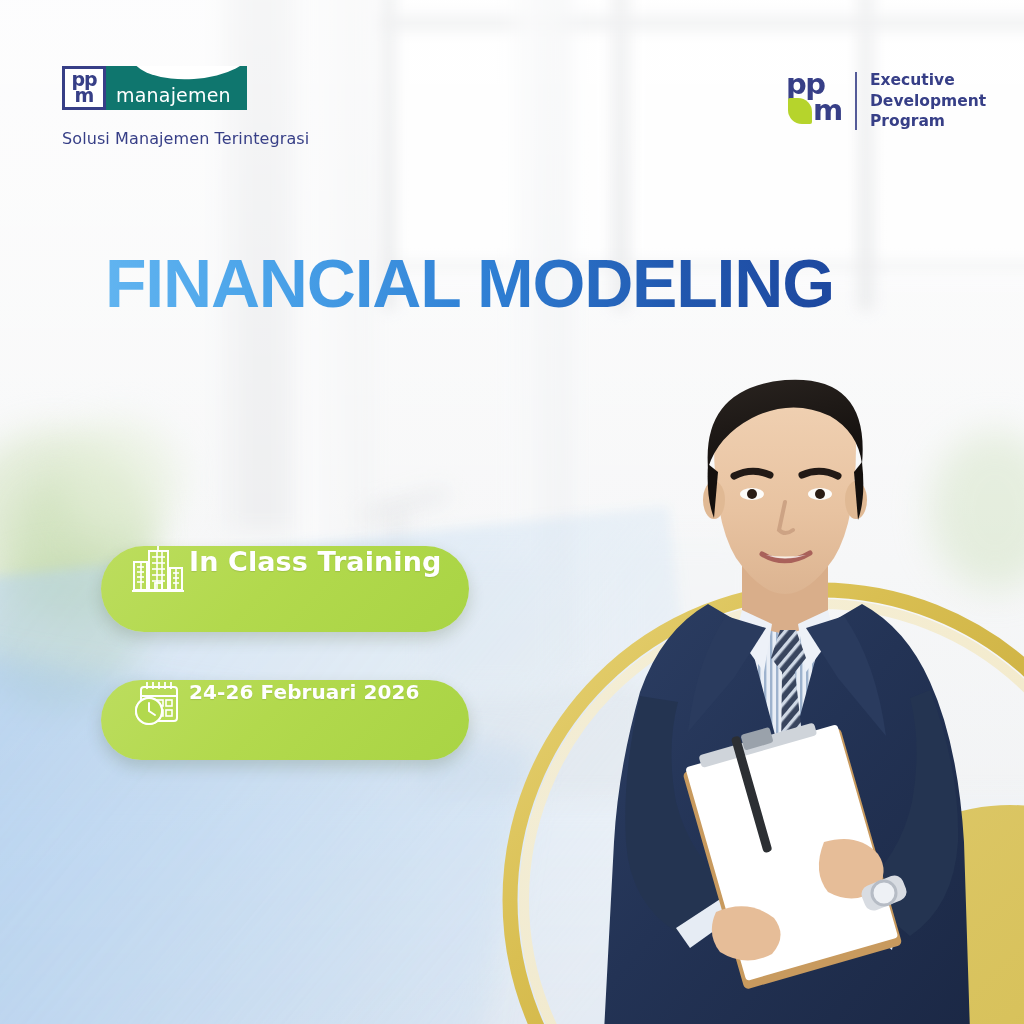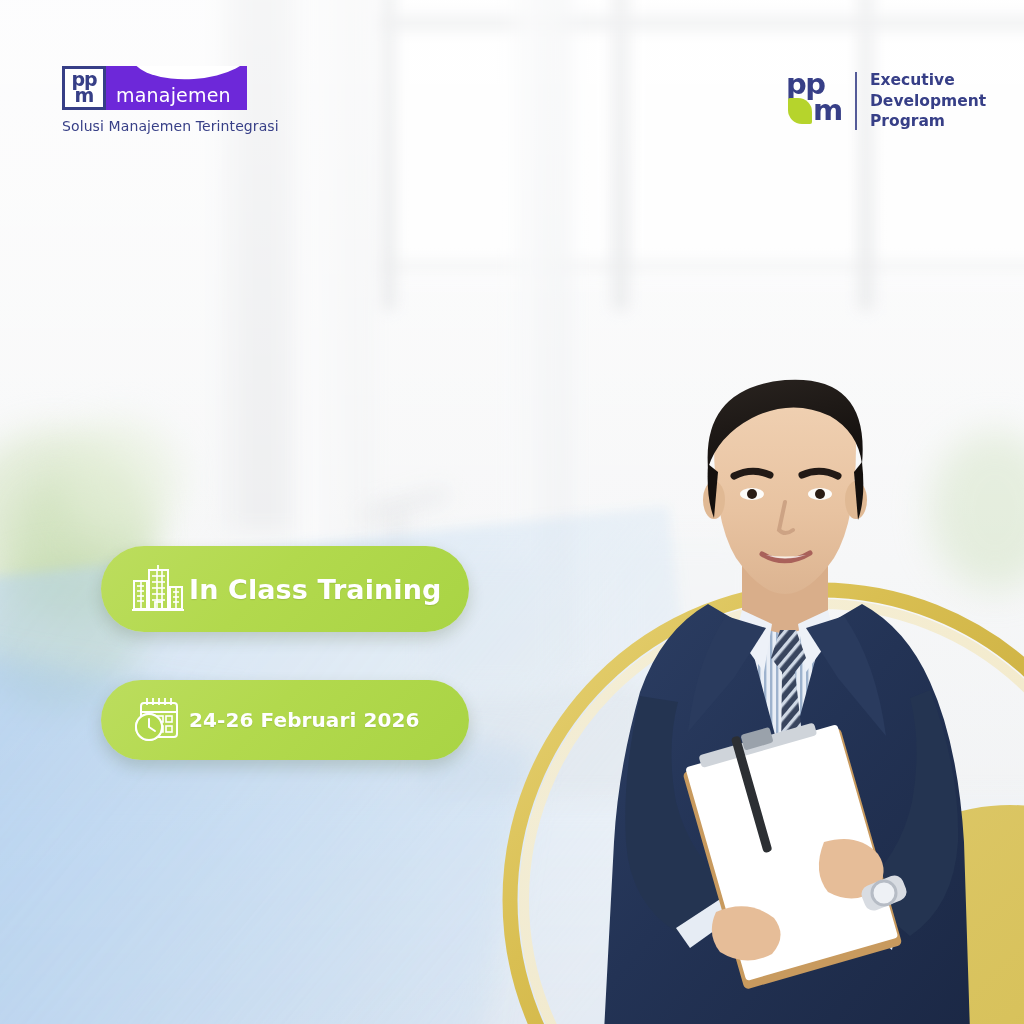--- a/index.html
+++ b/index.html
@@ -62,33 +62,33 @@
   .logo-left .ppm-box{
     width:44px;height:44px;background:#ffffff;border:3px solid #373f87;
     box-sizing:border-box;display:flex;flex-direction:column;align-items:center;justify-content:center;
     line-height:.82;
   }
   .logo-left .ppm-box span{
     color:#373f87;font-weight:700;font-size:19px;letter-spacing:-1px;
     font-family:"DejaVu Sans",sans-serif;
   }
   .logo-left .name-box{
-    flex:1;background:#6d28d9;position:relative;display:flex;align-items:flex-end;
+    flex:1;background:#0f766e;position:relative;display:flex;align-items:flex-end;
     padding:0 8px 4px 10px;overflow:hidden;
   }
   .logo-left .name-box .word{
     color:#ffffff;font-size:19px;font-weight:400;letter-spacing:.2px;
     font-family:"DejaVu Sans",sans-serif;white-space:nowrap;
   }
   .swoosh{position:absolute;right:-6px;top:-13px;width:120px;height:26px;
     background:#ffffff;border-radius:0 0 60px 60px/0 0 26px 26px;transform:rotate(-4deg);}
   .swoosh-dot{position:absolute;left:52px;top:2px;width:15px;height:8px;background:#ffffff;
     border-radius:50%;transform:rotate(-20deg);}
   .logo-left .tagline{
-    margin-top:8px;color:#373f87;font-size:14px;letter-spacing:.1px;white-space:nowrap;
+    margin-top:19px;color:#373f87;font-size:16px;letter-spacing:.1px;white-space:nowrap;
     font-family:"DejaVu Sans",sans-serif;
   }
 
   .logo-right{position:absolute;left:786px;top:70px;display:flex;align-items:center;gap:13px;}
   .edp-mark{position:relative;width:56px;height:62px;}
   .edp-mark .pp{
     position:absolute;left:0;top:0;font-size:29px;font-weight:700;color:#373f87;
     letter-spacing:-1.5px;line-height:1;font-family:"DejaVu Sans",sans-serif;
   }
   .edp-mark .m{
@@ -116,21 +116,21 @@
     -webkit-background-clip:text;background-clip:text;
     -webkit-text-fill-color:transparent;color:transparent;
     white-space:nowrap;
     background-size:740px 100%;
     background-repeat:no-repeat;
   }
 
   
   .badges{position:absolute;left:101px;top:546px;}
   .badge{
-    position:relative;display:flex;align-items:center;
+    position:relative;display:flex;align-items:flex-start;
     border-radius:44px;color:#ffffff;
     background:linear-gradient(135deg,#bcdd5e 0%,#b2d94d 45%,#a9d444 100%);
     box-shadow:0 7px 16px rgba(60,80,30,.20);
   }
   .badge.one{width:342px;height:86px;padding-left:26px;}
   .badge.two{width:342px;height:80px;padding-left:26px;margin-top:48px;}
   .badge .bicon{width:62px;display:flex;align-items:center;justify-content:center;flex:0 0 auto;}
   .badge .blabel{
     font-weight:700;font-size:27px;letter-spacing:.1px;white-space:nowrap;
     text-shadow:0 1px 1px rgba(80,100,40,.18);
@@ -327,20 +327,21 @@
     </div>
     <div class="edp-div"></div>
     <div class="edp-text">
       <div>Executive</div>
       <div>Development</div>
       <div>Program</div>
     </div>
   </div>
 
   <div class="title">
+    <div class="line">FINANCIAL MODELING</div>
   </div>
 
   <div class="badges">
 
     <div class="badge one">
       <div class="bicon">
         <svg width="54" height="48" viewBox="0 0 54 48" fill="none" stroke="#ffffff" stroke-width="2">
           <rect x="3" y="16" width="13" height="28"></rect>
           <rect x="18" y="5" width="19" height="39"></rect>
           <rect x="39" y="22" width="12" height="22"></rect>

